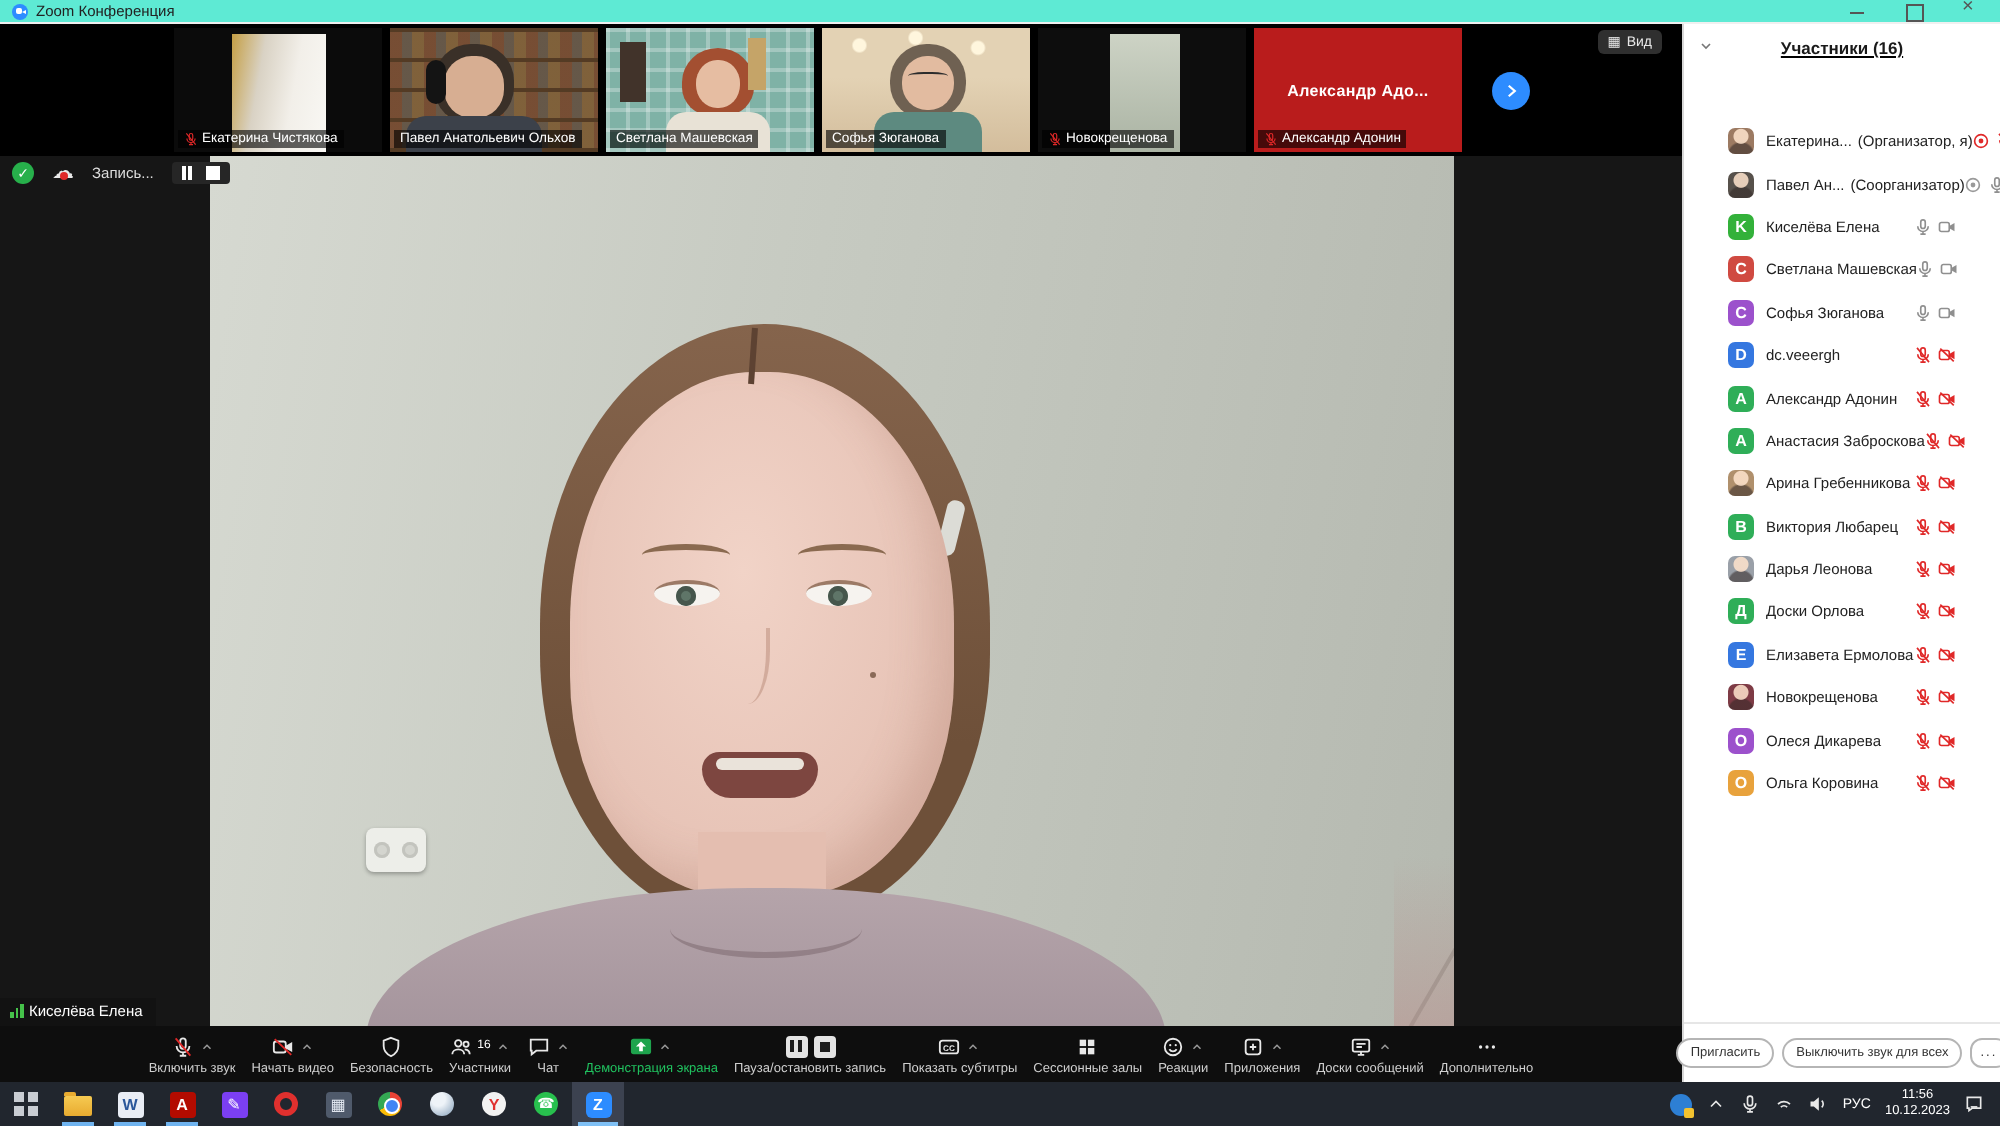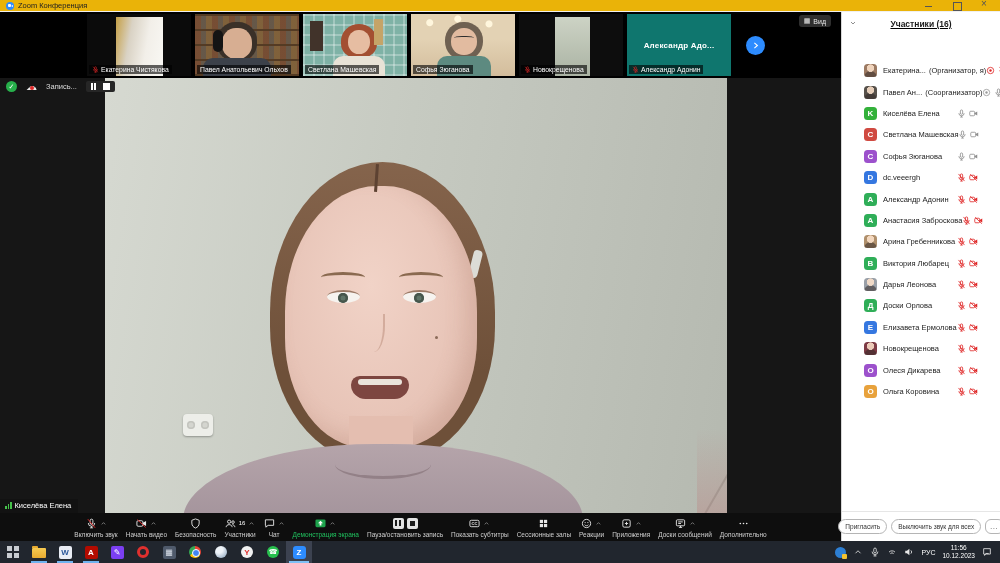--- a/index.html
+++ b/index.html
@@ -1,20 +1,20 @@
 <!DOCTYPE html>
 <html><head>
 <meta charset="utf-8">
 <style>
   * { margin:0; padding:0; box-sizing:border-box; }
   html,body { width:1000px; height:563px; overflow:hidden; font-family:"Liberation Sans", sans-serif; background:#fff; }
   #app { position:relative; width:1000px; height:563px; background:#fff; }
 
   
-  .titlebar { position:absolute; top:0; left:0; width:1000px; height:12px; background:#eab308; display:flex; align-items:center; padding:0 6px; font-size:7.5px; color:#222; border-bottom:1px solid #f0f0f0;}
+  .titlebar { position:absolute; top:0; left:0; width:1000px; height:12px; background:#5eead4; display:flex; align-items:center; padding:0 6px; font-size:7.5px; color:#222; border-bottom:1px solid #f0f0f0;}
   .zicon { width:8px; height:8px; border-radius:50%; background:#2d8cff; margin-right:4px; position:relative; flex:0 0 auto;}
   .zicon::before { content:''; position:absolute; left:2px; top:2.5px; width:3px; height:3px; background:#fff; border-radius:1px;}
   .zicon::after { content:''; position:absolute; left:5px; top:3px; border-top:1.5px solid transparent; border-bottom:1.5px solid transparent; border-right:2px solid #fff;}
   .wincontrols { margin-left:auto; display:flex; gap:18px; align-items:center; padding-right:4px;}
   .wc { width:10px; height:9px; position:relative; cursor:default; color:#555;}
   .wc-min::before { content:''; position:absolute; left:1px; top:5px; width:7px; height:1px; background:#555;}
   .wc-max::before { content:''; position:absolute; left:1px; top:1px; width:7px; height:7px; border:1px solid #555;}
   .wc-close::before { content:'×'; position:absolute; left:1px; top:-3px; font-size:10px; color:#555;}
 
   
@@ -52,21 +52,21 @@
   .kind-sofya .e2 { left:40px; top:14px; width:26px; height:27px; border-radius:48%; background:#e2bba0; }
   .kind-sofya .e4 { left:43px; top:22px; width:20px; height:5px; border-top:1.5px solid #2c2c2c; border-radius:40%; }
   .kind-sofya .e3 { left:26px; top:42px; width:54px; height:22px; border-radius:10px 10px 0 0; background:#5d8a80; }
 
   .kind-novo .thumb { background:#0d0d0d; }
   .kind-novo .e4 { left:36px; top:3px; width:35px; height:61px; background:linear-gradient(180deg,#cdd3c5 0%,#a9b2a2 100%); }
   .kind-novo .e1 { left:43px; top:9px; width:21px; height:24px; border-radius:48%; background:#3c3028; }
   .kind-novo .e2 { left:46px; top:13px; width:15px; height:17px; border-radius:48%; background:#e4bda4; }
   .kind-novo .e3 { left:40px; top:32px; width:27px; height:32px; border-radius:8px 8px 0 0; background:#a63a3e; }
 
-  .kind-text .thumb { background:#0f766e; display:flex; align-items:center; justify-content:center; }
+  .kind-text .thumb { background:#b91c1c; display:flex; align-items:center; justify-content:center; }
   .kind-text .ttext { display:block; color:#fff; font-size:8px; font-weight:bold; letter-spacing:.2px; }
 
   .next-btn { position:absolute; left:746px; top:24px; width:19px; height:19px; border-radius:50%; background:#2d8cff; display:flex; align-items:center; justify-content:center; }
   .next-btn svg { width:9px; height:9px; stroke:#fff; stroke-width:3; fill:none; }
   .view-btn { position:absolute; right:10px; top:3px; background:#2f2f2f; border-radius:3px; color:#e8e8e8; font-size:7px; padding:2px 5px; display:flex; align-items:center; gap:3px;}
   .view-btn::before { content:'▦'; font-size:7px; color:#e8e8e8; }
 
   
   .stage { position:absolute; top:66px; left:0; right:0; height:435px; background:#161616; }
   .video { position:absolute; left:105px; top:0; width:622px; height:435px; background:linear-gradient(100deg,#d6d9d1 0%,#c6cac1 45%,#b5b9b0 100%); overflow:hidden; }

